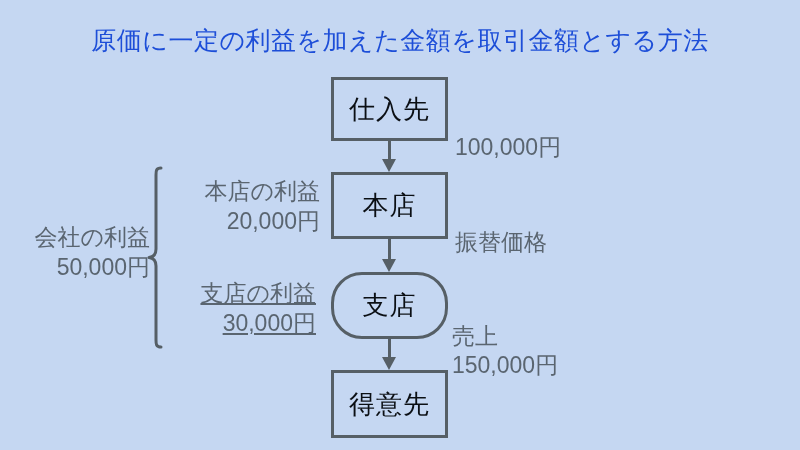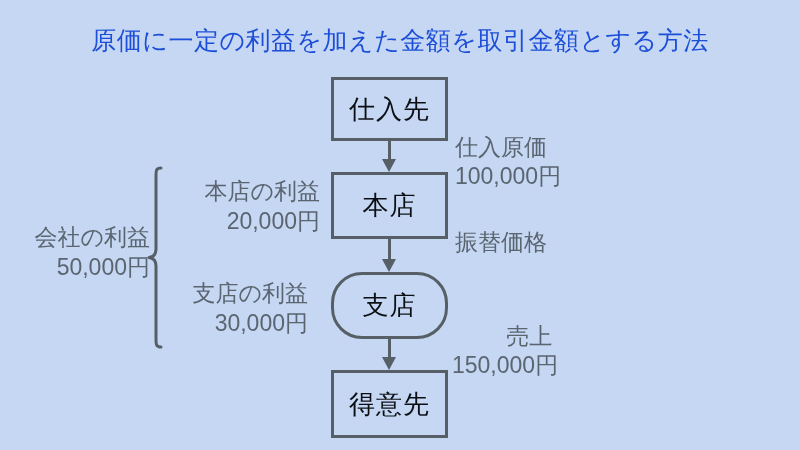--- a/index.html
+++ b/index.html
@@ -91,34 +91,34 @@
     position: absolute;
     color: #5a6570;
     font-size: 23px;
     line-height: 29px;
     white-space: nowrap;
   }
   .side-label .ln { display: block; }
   #label-purchase  { left: 455px; top: 133px; }
   #label-transfer  { left: 455px; top: 228px; }
   #label-sales     { left: 452px; top: 322px; text-align: right; }
-  #label-sales .ln:first-child { text-align: right; padding-right: 6px; }
+  #label-sales .ln:first-child { text-align: left; padding-right: 6px; }
 
   
   .profit-label {
     position: absolute;
     color: #5a6570;
     font-size: 23px;
     line-height: 30px;
     white-space: nowrap;
     text-align: right;
   }
   .profit-label .ln { display: block; }
   #label-head-profit   { left: 170px; top: 176px; width: 150px; }
-  #label-branch-profit { left: 158px; top: 278px; width: 150px; }
+  #label-branch-profit { left: 166px; top: 278px; width: 150px; text-decoration: underline; }
   #label-company-profit{ left: 2px;   top: 222px; width: 148px; }
 
   
   #brace {
     position: absolute;
     left: 145px;
     top: 165px;
     width: 20px;
     height: 185px;
   }
@@ -172,21 +172,20 @@
   <div id="arrow-2" class="arrow">
     <div class="shaft"></div>
     <div class="head"></div>
   </div>
   <div id="arrow-3" class="arrow">
     <div class="shaft"></div>
     <div class="head"></div>
   </div>
 
   <div id="label-purchase" class="side-label">
-    <span class="ln">仕入原価</span>
     <span class="ln">100,000円</span>
   </div>
 
   <div id="label-transfer" class="side-label">
     <span class="ln">振替価格</span>
   </div>
 
   <div id="label-sales" class="side-label">
     <span class="ln">売上</span>
     <span class="ln">150,000円</span>

